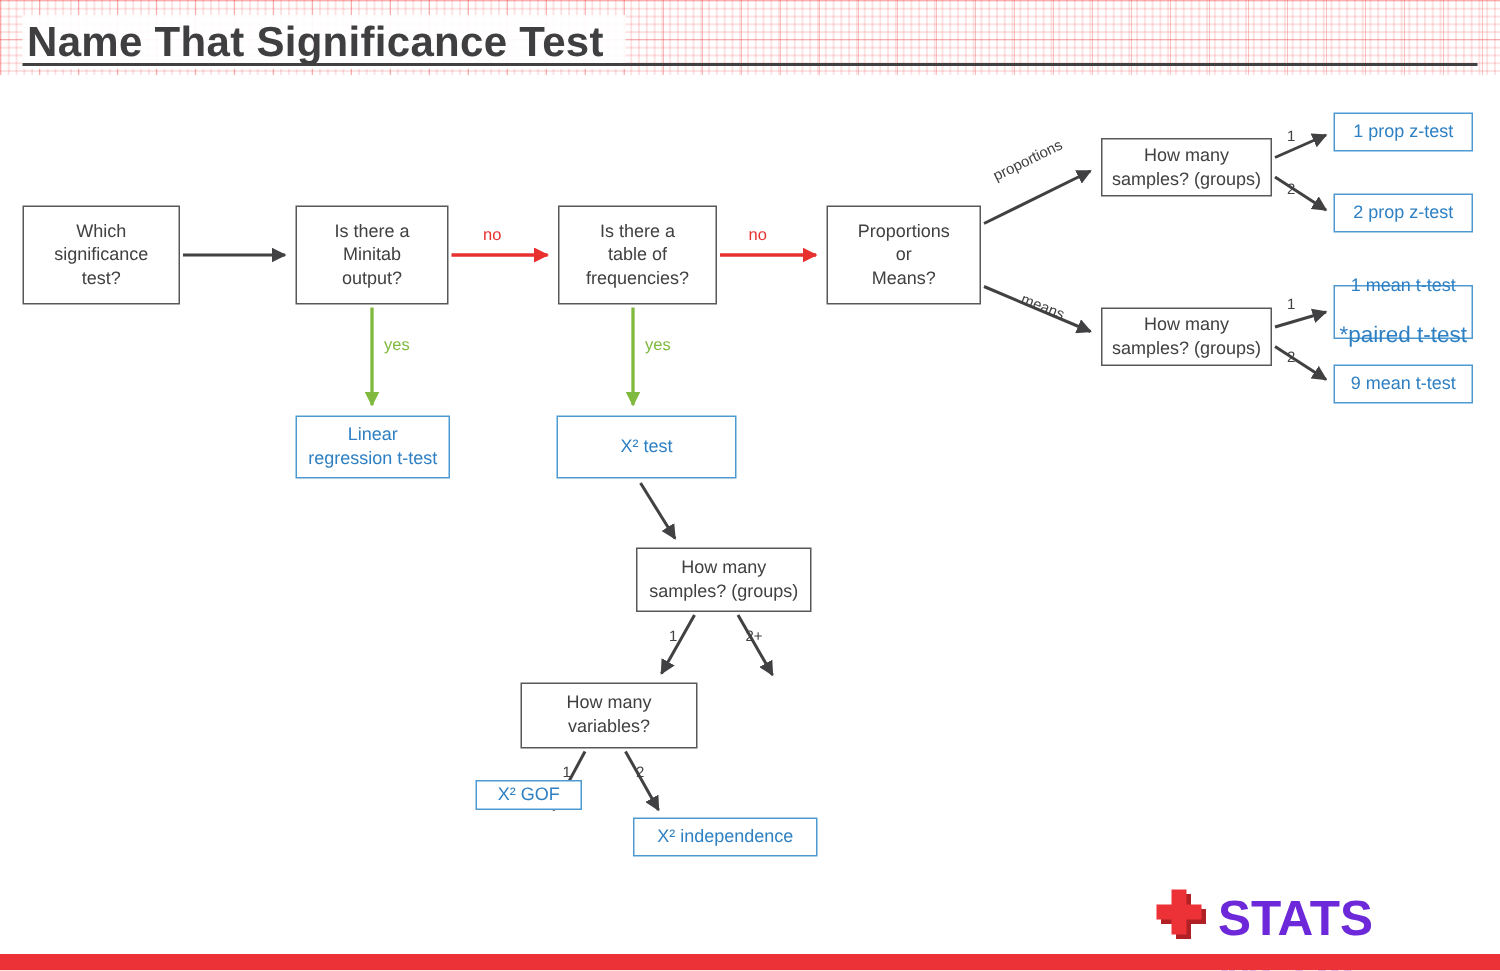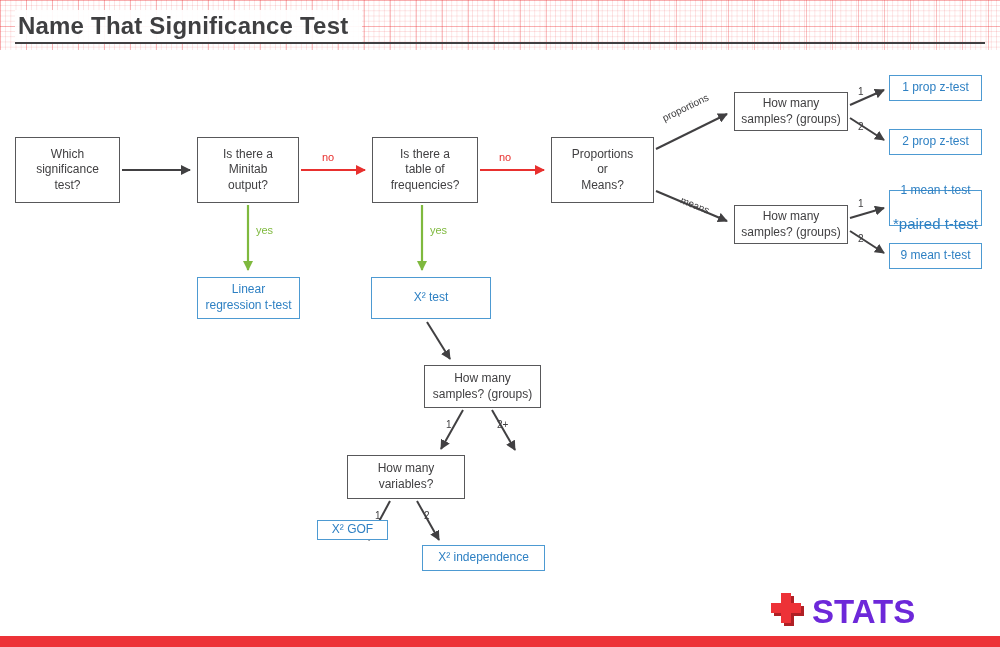--- a/index.html
+++ b/index.html
@@ -14,21 +14,21 @@
     background-color:#ffffff;
     background-image:
       linear-gradient(rgba(237,50,55,0.30) 1px, transparent 1px),
       linear-gradient(90deg, rgba(237,50,55,0.30) 1px, transparent 1px),
       linear-gradient(rgba(237,50,55,0.14) 1px, transparent 1px),
       linear-gradient(90deg, rgba(237,50,55,0.14) 1px, transparent 1px);
     background-size: 26px 26px, 26px 26px, 5.2px 5.2px, 5.2px 5.2px;
   }
   .page-title {
     position:absolute; left:15px; top:10px; margin:0;
-    font-size:24px; font-weight:bold; color:#3f3f41;
+    font-size:28px; font-weight:bold; color:#3f3f41;
     background:rgba(255,255,255,0.92); padding:2px 14px 2px 3px;
     letter-spacing:0.2px;
   }
   .header-rule {
     position:absolute; left:15px; top:42px; width:970px; height:2px;
     background:#414042;
   }
 
   
   .node {

